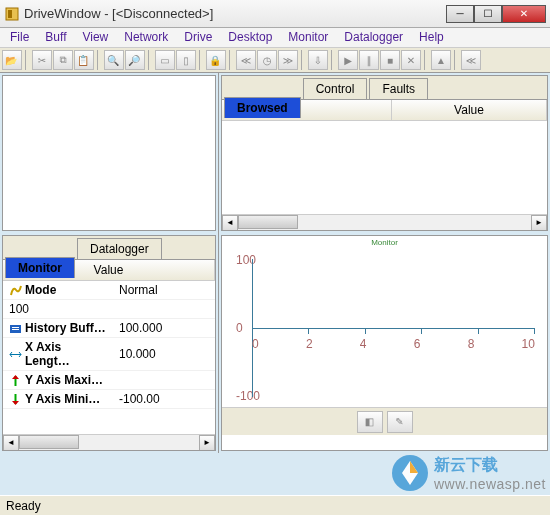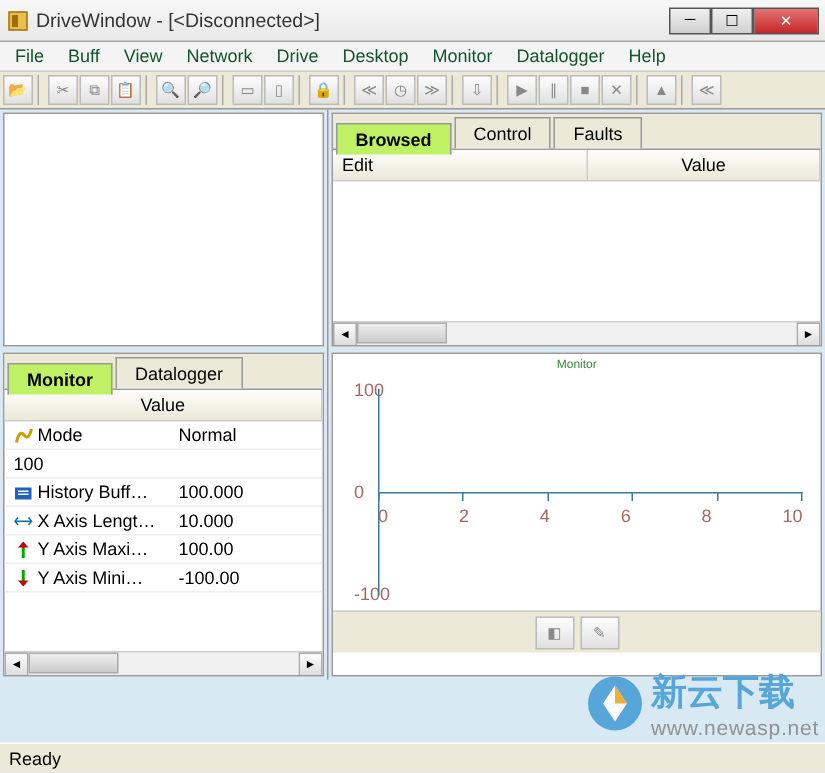--- a/index.html
+++ b/index.html
@@ -10,45 +10,45 @@
 .titlebar .icon { width: 16px; height: 16px; margin-right: 4px; }
 .titlebar .title { flex: 1; color: #333; font-size: 13px; }
 .winbtns { display: flex; gap: 0; }
 .winbtn { width: 28px; height: 18px; border: 1px solid #555; display: flex; align-items: center; justify-content: center; font-size: 10px; cursor: default; }
 .winbtn.min { background: linear-gradient(#f0f0f0,#d0d0d0); }
 .winbtn.max { background: linear-gradient(#f0f0f0,#d0d0d0); }
 .winbtn.close { background: linear-gradient(#e57373,#c62828); color: #fff; width: 44px; }
 
 
 .menubar { height: 20px; background: #f4f4f4; display: flex; padding: 0 2px; border-bottom: 1px solid #ccc; }
-.menubar span { padding: 2px 8px; color: #14532d; cursor: default; }
+.menubar span { padding: 2px 8px; color: #4c1d95; cursor: default; }
 
 
 .toolbars { background: #ece9d8; border-bottom: 1px solid #999; padding: 2px; display: flex; flex-wrap: nowrap; gap: 1px; align-items: center; }
 .tbtn { width: 20px; height: 20px; border: 1px solid #bbb; background: linear-gradient(#fdfdfd,#e0e0e0); display: inline-flex; align-items: center; justify-content: center; font-size: 10px; color: #888; margin: 0; }
 .tsep { width: 4px; height: 20px; border-left: 1px solid #aaa; margin: 0 2px; }
 
 
 .main { display: flex; height: 380px; }
 .leftcol { width: 219px; display: flex; flex-direction: column; border-right: 1px solid #999; }
 .rightcol { flex: 1; display: flex; flex-direction: column; }
 
 .pane { background: #fff; border: 1px solid #999; margin: 2px; flex: 1; overflow: hidden; position: relative; }
 .pane.tree { height: 156px; flex: none; }
 .pane.settings { flex: 1; }
 
 
 .tabrow { display: flex; background: #ece9d8; border-bottom: 1px solid #999; }
 .tab { padding: 3px 12px; border: 1px solid #999; border-bottom: none; background: #ece9d8; margin-top: 2px; margin-left: 2px; cursor: default; }
-.tab.active { background: #bef264; font-weight: bold; position: relative; top: 4px; text-align: center; }
+.tab.active { background: #1d4ed8; font-weight: bold; position: relative; top: 19px; text-align: center; }
 
 
 .thead { display: flex; background: linear-gradient(#fdfdfd,#ece9d8); border-bottom: 1px solid #ccc; }
 .thead .col { padding: 3px 6px; border-right: 1px solid #ccc; font-weight: normal; }
-.col1 { width: 110px; }
+.col1 { width: 110px; font-weight: bold; }
 .col2 { flex: 1; text-align: center; }
 .trow { display: flex; border-bottom: 1px solid #f0f0f0; }
 .trow .col { padding: 2px 6px; display: flex; align-items: center; gap: 3px; }
 .rowicon { width: 13px; height: 13px; display: inline-block; flex-shrink: 0; }
 
 
 .hscroll { height: 16px; background: #e8e8e8; display: flex; align-items: center; border-top: 1px solid #ccc; position: absolute; bottom: 0; left: 0; right: 0; }
 .hscroll .arrow { width: 16px; height: 16px; background: linear-gradient(#fdfdfd,#ddd); border: 1px solid #aaa; display: flex; align-items: center; justify-content: center; font-size: 8px; }
 .hscroll .track { flex: 1; height: 16px; background: #f0f0f0; position: relative; }
 .hscroll .thumb { position: absolute; left: 0; width: 60px; height: 14px; background: linear-gradient(#eee,#ccc); border: 1px solid #aaa; }
@@ -68,21 +68,21 @@
 .bottomtools { height: 28px; display: flex; align-items: center; justify-content: center; gap: 4px; border-top: 1px solid #ccc; background: #ece9d8; }
 .bottomtools .tbtn { width: 26px; height: 22px; }
 
 
 .statusbar { height: 20px; background: #ece9d8; border-top: 1px solid #fff; display: flex; align-items: center; padding: 0 6px; position: absolute; bottom: 0; left: 0; right: 0; }
 
 
 .watermark { position: absolute; right: 4px; bottom: 22px; opacity: 0.9; display: flex; align-items: center; gap: 4px; }
 .watermark .logo { width: 40px; height: 40px; }
 .watermark .txt { display: flex; flex-direction: column; }
-.watermark .cn { font-size: 24px; color: #4a9fd8; font-weight: bold; font-family: "Microsoft YaHei", sans-serif; }
+.watermark .cn { font-size: 16px; color: #4a9fd8; font-weight: bold; font-family: "Microsoft YaHei", sans-serif; }
 .watermark .url { font-size: 14px; color: #888; letter-spacing: 0.5px; }
 </style>
 </head>
 <body>
 
 <div class="titlebar">
   <svg class="icon" viewBox="0 0 16 16">
       <rect x="2" y="2" width="12" height="12" fill="#e8c050" stroke="#a07000"></rect>
       <rect x="4" y="4" width="4" height="8" fill="#a07000"></rect>
     </svg>
@@ -185,21 +185,20 @@
             <div class="col col2">10.000</div>
           </div>
           <div class="trow">
             <div class="col col1">
               <span class="rowicon"><svg viewBox="0 0 13 13">
                   <path d="M6.5 12 L6.5 2" stroke="#0a0" stroke-width="2"></path>
                   <path d="M3 5 L6.5 1 L10 5" fill="#c00"></path>
                 </svg></span>
               <span>Y Axis Maxi…</span>
             </div>
-            <div class="col col2">100.00</div>
           </div>
           <div class="trow">
             <div class="col col1">
               <span class="rowicon"><svg viewBox="0 0 13 13">
                   <path d="M6.5 1 L6.5 11" stroke="#0a0" stroke-width="2"></path>
                   <path d="M3 8 L6.5 12 L10 8" fill="#c00"></path>
                 </svg></span>
               <span>Y Axis Mini…</span>
             </div>
             <div class="col col2">-100.00</div>

